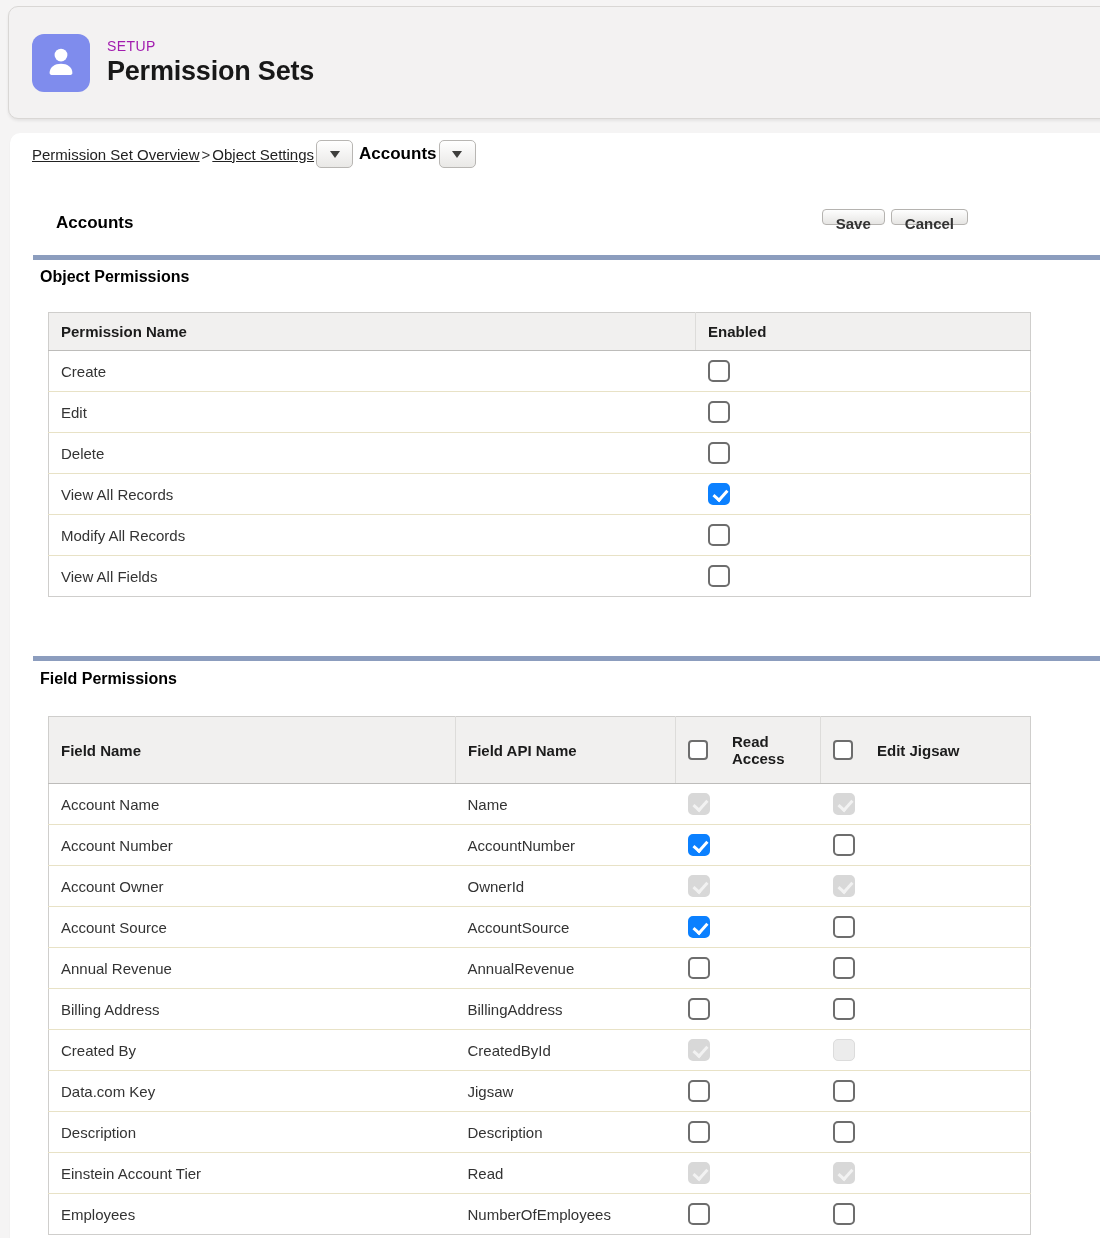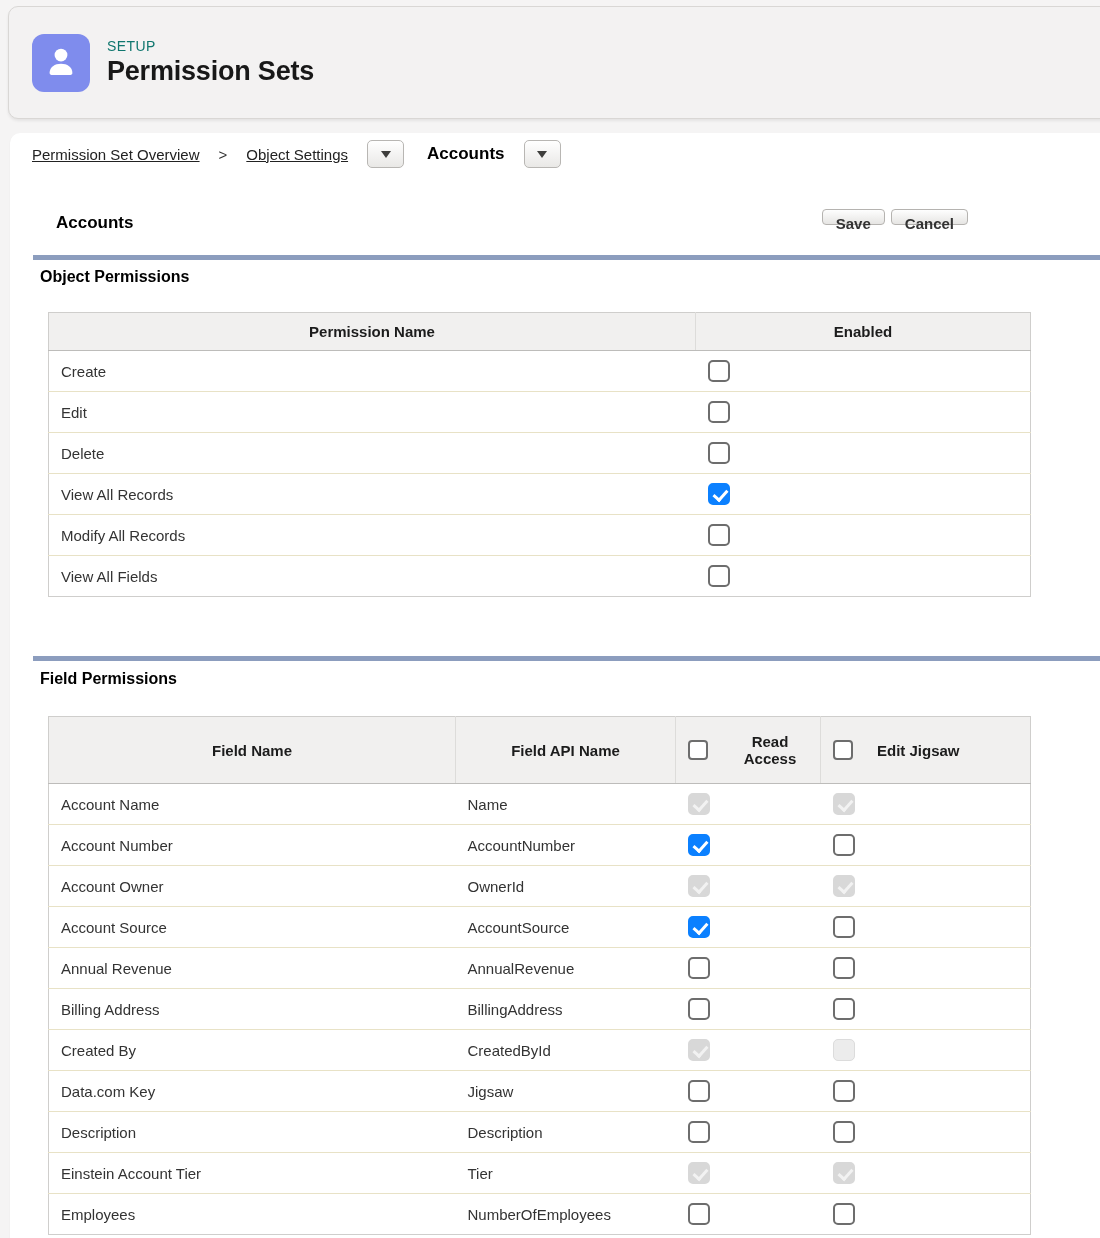--- a/index.html
+++ b/index.html
@@ -23,37 +23,37 @@
   }
   .icon-tile {
     width: 58px; height: 58px; border-radius: 12px;
     background: #7f8ced;
     display: flex; align-items: center; justify-content: center;
     flex: none;
   }
   .icon-tile svg { width: 38px; height: 38px; }
   .header-text { margin-left: 17px; }
   .eyebrow {
-    color: #0f766e; font-size: 14px; letter-spacing: .4px;
+    color: #a21caf; font-size: 14px; letter-spacing: .4px;
     margin-bottom: 2px;
   }
   .page-title { color: #181818; font-size: 27px; font-weight: bold; letter-spacing: -.2px; }
 
   
   .content-panel {
     position: absolute; left: 10px; top: 133px; right: -14px; bottom: -20px;
     background: #ffffff;
     border-radius: 10px 10px 0 0;
     box-shadow: 0 1px 2px rgba(0,0,0,.06);
   }
 
   
   .breadcrumb {
     position: absolute; top: 7px; left: 22px;
-    display: flex; align-items: center; gap: 17px;
+    display: flex; align-items: center; gap: 0;
     font-size: 15px; color: #222;
   }
   .crumb-link { color: #222; text-decoration: underline; cursor: pointer; }
   .crumb-sep { color: #333; padding: 0 2px; }
   .crumb-current { font-weight: bold; font-size: 17px; color: #000; margin-left: 6px; }
   .dd-btn {
     width: 37px; height: 28px;
     background: linear-gradient(to bottom, #ffffff, #e9e8e6);
     border: 1px solid #b8b6b3; border-radius: 5px;
     display: inline-flex; align-items: center; justify-content: center;
@@ -105,21 +105,21 @@
     background: #fff;
     border: 1px solid #cfcecc;
     font-size: 15px; color: #333;
     table-layout: fixed;
   }
   .op-table { top: 179px; }
   .fp-table { top: 583px; }
   .perm-table thead th {
     background: #f1f0ef;
     font-weight: bold; color: #1c1c1c;
-    text-align: center; vertical-align: middle;
+    text-align: left; vertical-align: middle;
     border-bottom: 1px solid #bdbcba;
     border-right: 1px solid #dddcda;
   }
   .perm-table thead th:last-child { border-right: none; }
   .op-table thead th { padding: 8px 12px; height: 38px; }
   .fp-table thead th { padding: 16px 12px; height: 54px; }
   .perm-table tbody td {
     padding: 9px 12px; height: 40px;
     border-top: 1px solid #e8e2c6;
     vertical-align: middle;
@@ -309,21 +309,21 @@
         <td class="cbx-cell-fp"><span class="cbx unchecked"></span></td>
       </tr>
       <tr>
         <td>Description</td>
         <td>Description</td>
         <td class="cbx-cell-fp"><span class="cbx unchecked"></span></td>
         <td class="cbx-cell-fp"><span class="cbx unchecked"></span></td>
       </tr>
       <tr>
         <td>Einstein Account Tier</td>
-        <td>Tier</td>
+        <td>Read</td>
         <td class="cbx-cell-fp"><span class="cbx disabled checked"></span></td>
         <td class="cbx-cell-fp"><span class="cbx disabled checked"></span></td>
       </tr>
       <tr>
         <td>Employees</td>
         <td>NumberOfEmployees</td>
         <td class="cbx-cell-fp"><span class="cbx unchecked"></span></td>
         <td class="cbx-cell-fp"><span class="cbx unchecked"></span></td>
       </tr>
     </tbody>

